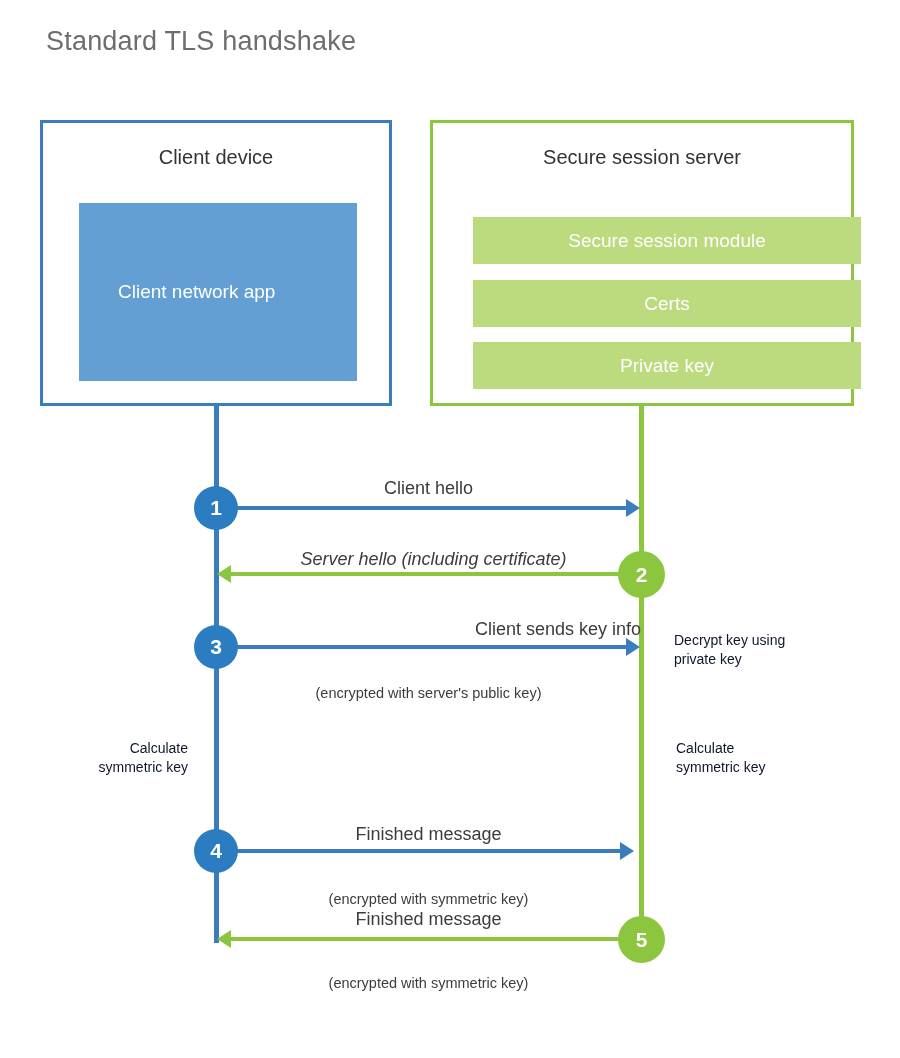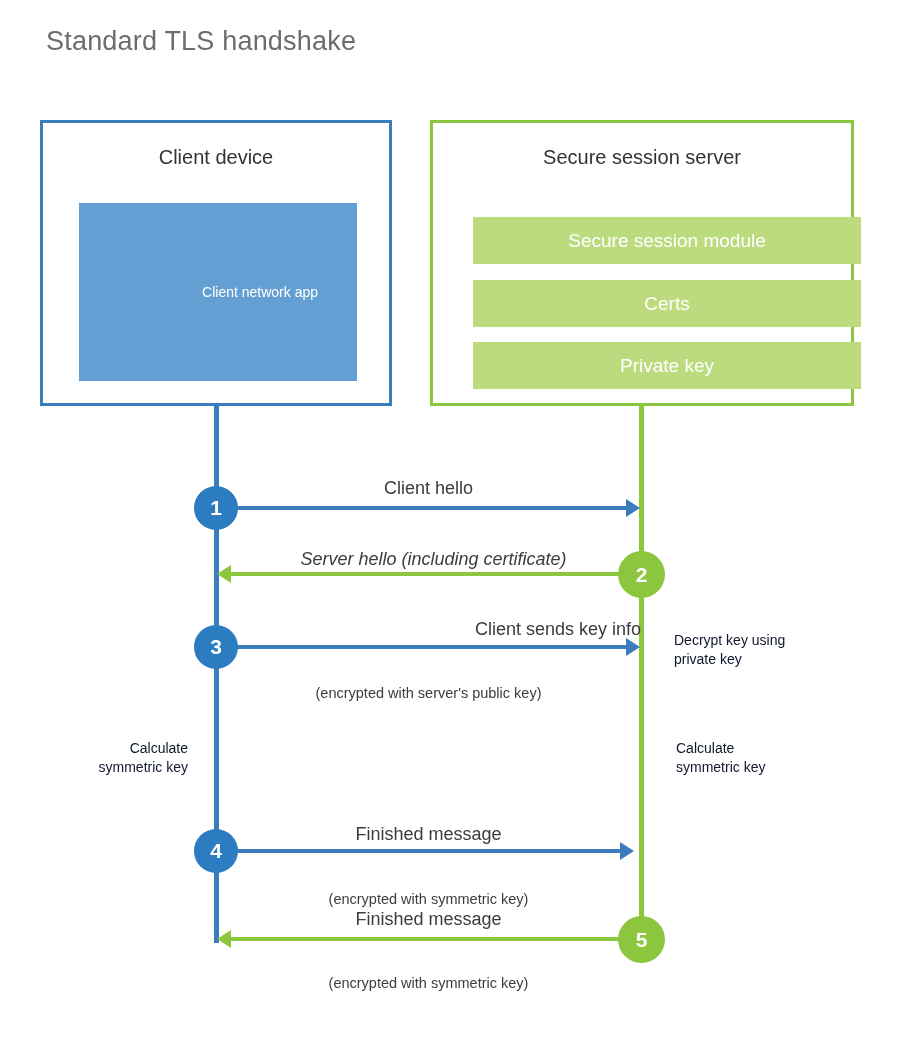--- a/index.html
+++ b/index.html
@@ -71,23 +71,23 @@
     top: 80px;
     width: 278px;
     height: 178px;
     background: #639fd3;
     display: flex;
     align-items: center;
     justify-content: center;
   }
   #client-app-label {
     color: #ffffff;
-    font-size: 14px;
+    font-size: 19px;
     font-weight: 400;
-    text-align: right;
+    text-align: left;
     line-height: 1.35;
     width: 200px;
   }
 
   
   .server-bar {
     position: absolute;
     left: 40px;
     width: 388px;
     height: 47px;

